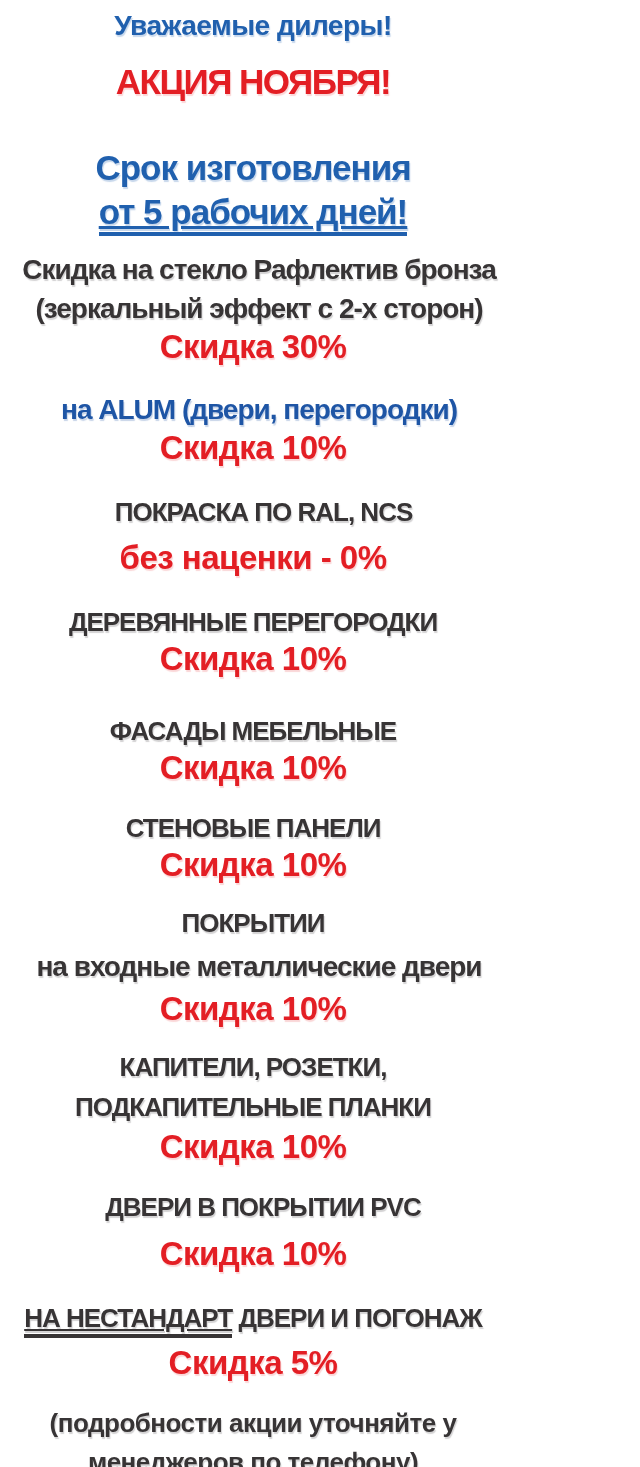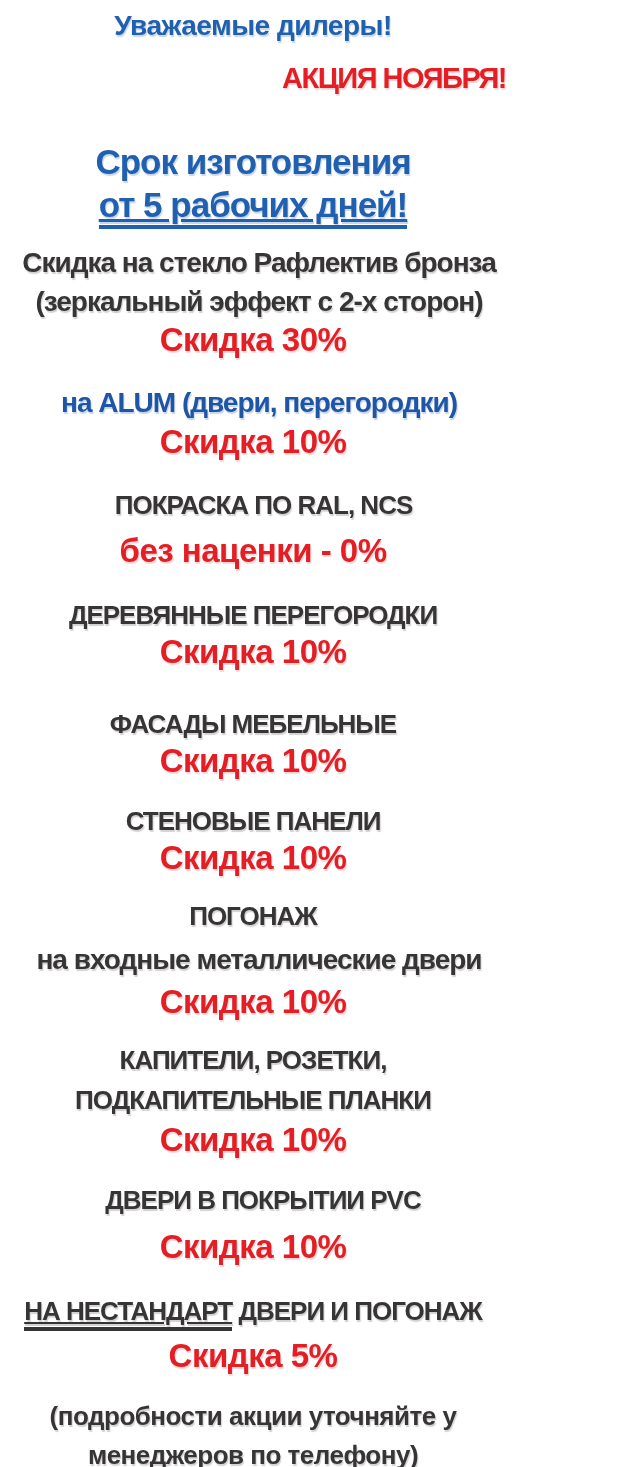--- a/index.html
+++ b/index.html
@@ -22,21 +22,21 @@
     font-weight: 700;
     white-space: nowrap;
   }
   
   .blue  { color: var(--blue, #2060ae);  text-shadow: 1px 2px 1px rgba(32, 96, 174, 0.25); }
   .blue2 { color: var(--blue_alum, #1e55a5); text-shadow: 1px 2px 1px rgba(30, 85, 165, 0.25); }
   .red   { color: var(--red, #e31e24);   text-shadow: 1px 2px 1px rgba(227, 30, 36, 0.18); }
   .dark  { color: var(--dark, #373435);  text-shadow: 1px 2px 1px rgba(55, 52, 53, 0.22); }
   
   .sz-greeting { font-size: 28px; line-height: 1.15; letter-spacing: -0.5px; }
-  .sz-title    { font-size: 29px; line-height: 1.15; letter-spacing: -1.5px; text-align: right; }
+  .sz-title    { font-size: 35px; line-height: 1.15; letter-spacing: -1.5px; }
   .sz-lead     { font-size: 35px; line-height: 1.25; letter-spacing: -1px; }
   .sz-body     { font-size: 28px; line-height: 1.4;  letter-spacing: -1px; padding-left: 12px; }
   .sz-caps     { font-size: 26px; line-height: 1.2;  letter-spacing: -1px; }
   .sz-disc     { font-size: 33px; line-height: 1.15; letter-spacing: -0.5px; }
   .sz-note     { font-size: 26px; line-height: 1.5;  letter-spacing: -0.5px; }
   .u {
     border-bottom: 4px solid currentColor;
     padding-bottom: 1px;
     text-decoration: underline;
   }
@@ -102,21 +102,21 @@
     <div class="line dark sz-caps m-offer-facade">ФАСАДЫ МЕБЕЛЬНЫЕ</div>
     <div class="line red sz-disc m-disc-2">Скидка 10%</div>
   </section>
 
   <section>
     <div class="line dark sz-caps m-offer-panel">СТЕНОВЫЕ ПАНЕЛИ</div>
     <div class="line red sz-disc m-disc-2">Скидка 10%</div>
   </section>
 
   <section>
-    <div class="line dark sz-caps m-offer-overlay">ПОГОНАЖ</div>
+    <div class="line dark sz-caps m-offer-overlay">ПОКРЫТИИ</div>
     <div class="line dark sz-body m-sub-8">на входные металлические двери</div>
     <div class="line red sz-disc m-disc-4">Скидка 10%</div>
   </section>
 
   <section>
     <div class="line dark sz-caps m-offer-capital">КАПИТЕЛИ, РОЗЕТКИ,</div>
     <div class="line dark sz-caps m-caps2">ПОДКАПИТЕЛЬНЫЕ ПЛАНКИ</div>
     <div class="line red sz-disc m-disc-4">Скидка 10%</div>
   </section>
 

